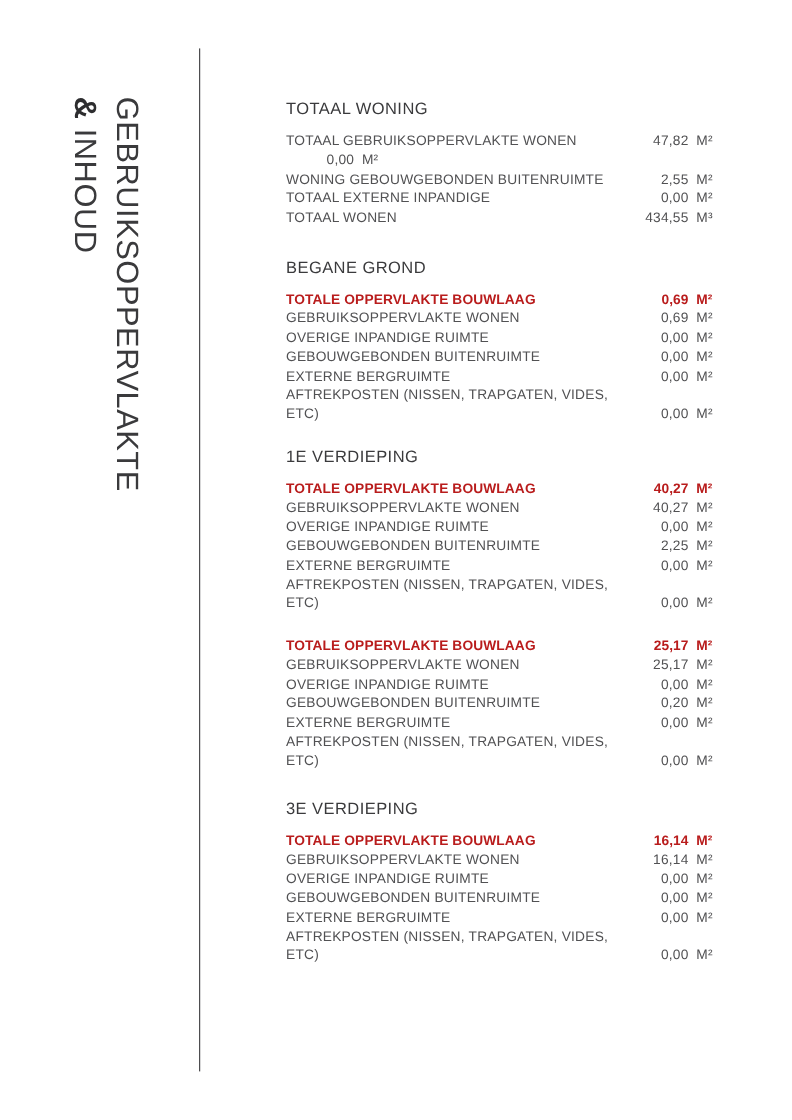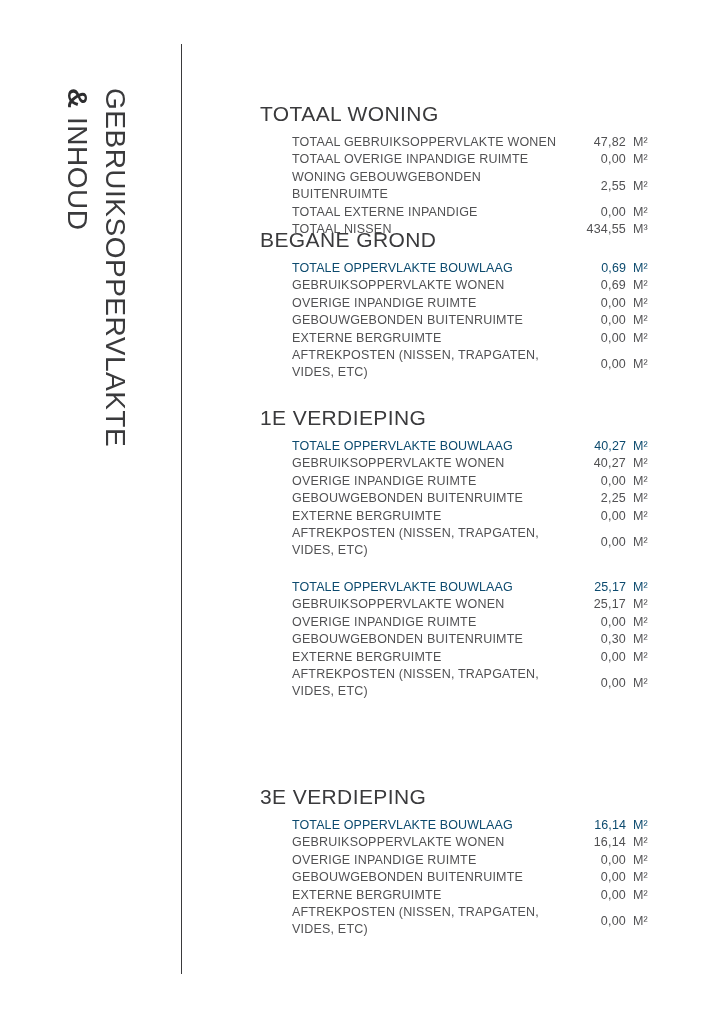--- a/index.html
+++ b/index.html
@@ -48,60 +48,59 @@
 
   
   .content {
     position: absolute;
     left: 260px;
     top: 0;
     width: 396px;
   }
   .section { position: absolute; left: 0; width: 396px; }
   .sec-0 { top: 88px; }
-  .sec-1 { top: 214px; }
-  .sec-2 { top: 392px; }
+  .sec-1 { top: 232px; }
+  .sec-2 { top: 404px; }
   .sec-3 { top: 579px; }
-  .sec-4 { top: 771px; }
+  .sec-4 { top: 724px; }
 
   .section-heading {
-    font-size: 21px;
+    font-size: 15px;
     line-height: 20px;
     font-weight: 400;
     letter-spacing: 0.4px;
     color: #3a3a3c;
-    margin: 16px 0 10px 0;
+    margin: 2px 0 10px 0;
   }
 
   .row {
     display: flex;
-    align-items: center;
+    align-items: flex-end;
     line-height: 17.4px;
     font-size: 12.5px;
     letter-spacing: 0.2px;
     color: #515153;
-    margin-left: 32px;
   }
   .row .label { flex: 1 1 auto; }
   .row .value {
     flex: 0 0 auto;
     width: 62px;
     text-align: right;
     white-space: nowrap;
   }
   .row .unit {
     flex: 0 0 auto;
     width: 23px;
     margin-left: 7px;
     text-align: left;
     white-space: nowrap;
   }
   .row.strong {
-    font-weight: 400;
-    color: #0c4a6e;
+    font-weight: 700;
+    color: #b91c1c;
     letter-spacing: 0.1px;
   }
 </style>
 </head>
 <body>
 
 <div class="divider"></div>
 
 <div class="sidebar-title">
   <span class="line">GEBRUIKSOPPERVLAKTE</span>
@@ -111,36 +110,35 @@
 <div class="content">
 
   <div class="section sec-0">
     <div class="section-heading">TOTAAL WONING</div>
     <div class="row">
       <span class="label">TOTAAL GEBRUIKSOPPERVLAKTE WONEN</span>
       <span class="value">47,82</span>
       <span class="unit">M²</span>
     </div>
     <div class="row">
-      <span class="label">TOTAAL OVERIGE INPANDIGE RUIMTE</span>
       <span class="value">0,00</span>
       <span class="unit">M²</span>
     </div>
     <div class="row">
       <span class="label">WONING GEBOUWGEBONDEN BUITENRUIMTE</span>
       <span class="value">2,55</span>
       <span class="unit">M²</span>
     </div>
     <div class="row">
       <span class="label">TOTAAL EXTERNE INPANDIGE</span>
       <span class="value">0,00</span>
       <span class="unit">M²</span>
     </div>
     <div class="row">
-      <span class="label">TOTAAL NISSEN</span>
+      <span class="label">TOTAAL WONEN</span>
       <span class="value">434,55</span>
       <span class="unit">M³</span>
     </div>
   </div>
 
   <div class="section sec-1">
     <div class="section-heading">BEGANE GROND</div>
     <div class="row strong">
       <span class="label">TOTALE OPPERVLAKTE BOUWLAAG</span>
       <span class="value">0,69</span>
@@ -218,21 +216,21 @@
       <span class="value">25,17</span>
       <span class="unit">M²</span>
     </div>
     <div class="row">
       <span class="label">OVERIGE INPANDIGE RUIMTE</span>
       <span class="value">0,00</span>
       <span class="unit">M²</span>
     </div>
     <div class="row">
       <span class="label">GEBOUWGEBONDEN BUITENRUIMTE</span>
-      <span class="value">0,30</span>
+      <span class="value">0,20</span>
       <span class="unit">M²</span>
     </div>
     <div class="row">
       <span class="label">EXTERNE BERGRUIMTE</span>
       <span class="value">0,00</span>
       <span class="unit">M²</span>
     </div>
     <div class="row">
       <span class="label">AFTREKPOSTEN (NISSEN, TRAPGATEN, VIDES, ETC)</span>
       <span class="value">0,00</span>

